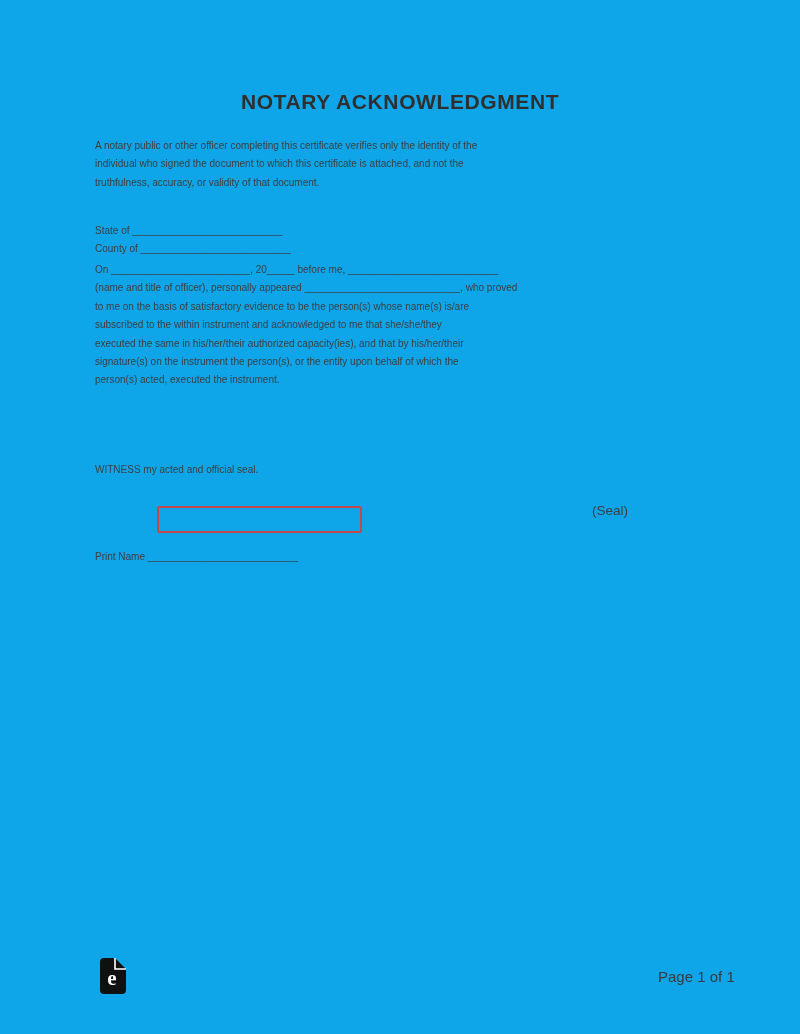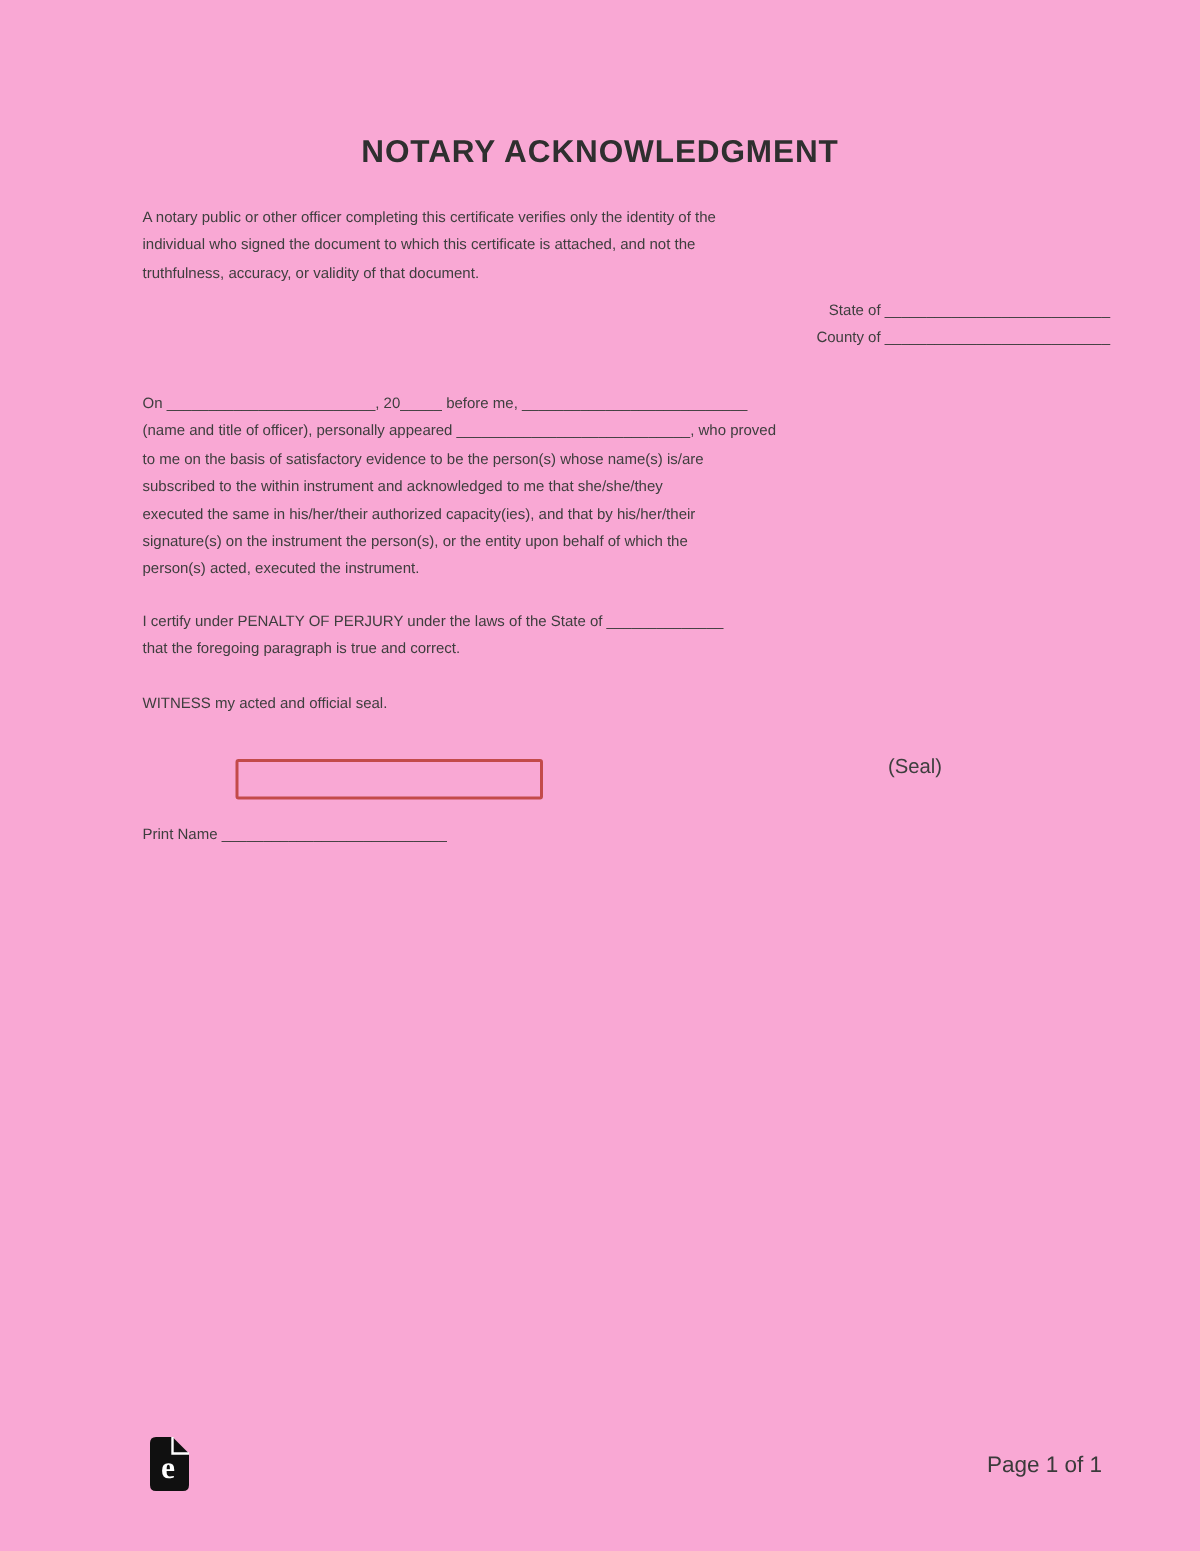--- a/index.html
+++ b/index.html
@@ -8,21 +8,21 @@
     width: 800px;
     height: 1034px;
     position: relative;
     font-family: "Liberation Sans", sans-serif;
     color: #3e3e3e;
     overflow: hidden;
   }
   .page {
     position: absolute;
     inset: 0;
-    background: #f9a8d4;
+    background: #0ea5e9;
   }
   .doc-title {
     position: absolute;
     top: 90px;
     left: 0;
     width: 800px;
     text-align: center;
     font-size: 21px;
     font-weight: bold;
     letter-spacing: 0.6px;
@@ -31,21 +31,21 @@
   .para {
     position: absolute;
     left: 95px;
     width: 645px;
     font-size: 10px;
     line-height: 18.4px;
     white-space: pre-line;
     color: #3e3e3e;
   }
   .disclaimer   { top: 137px; }
-  .state-block  { top: 199px; text-align: right; }
+  .state-block  { top: 222px; }
   .ack          { top: 261px; }
   .perjury      { top: 406px; }
   .witness      { top: 461px; }
   .signature-row{ top: 516px; }
   .print-name   { top: 548px; }
   .seal {
     position: absolute;
     left: 592px;
     top: 502px;
     font-size: 13.5px;
@@ -93,22 +93,20 @@
 <span>County of ___________________________</span></div>
 
   <p class="para ack">On _________________________, 20_____ before me, ___________________________
 (name and title of officer), personally appeared ____________________________, who proved
 to me on the basis of satisfactory evidence to be the person(s) whose name(s) is/are
 subscribed to the within instrument and acknowledged to me that she/she/they
 executed the same in his/her/their authorized capacity(ies), and that by his/her/their
 signature(s) on the instrument the person(s), or the entity upon behalf of which the
 person(s) acted, executed the instrument.</p>
 
-  <p class="para perjury">I certify under PENALTY OF PERJURY under the laws of the State of ______________
-that the foregoing paragraph is true and correct.</p>
 
   <p class="para witness">WITNESS my acted and official seal.</p>
 
 
   <div class="signature-highlight" title="" style="border-color: rgb(195, 74, 74);"></div>
 
   <span class="seal">(Seal)</span>
 
   <p class="para print-name">Print Name ___________________________</p>
 

